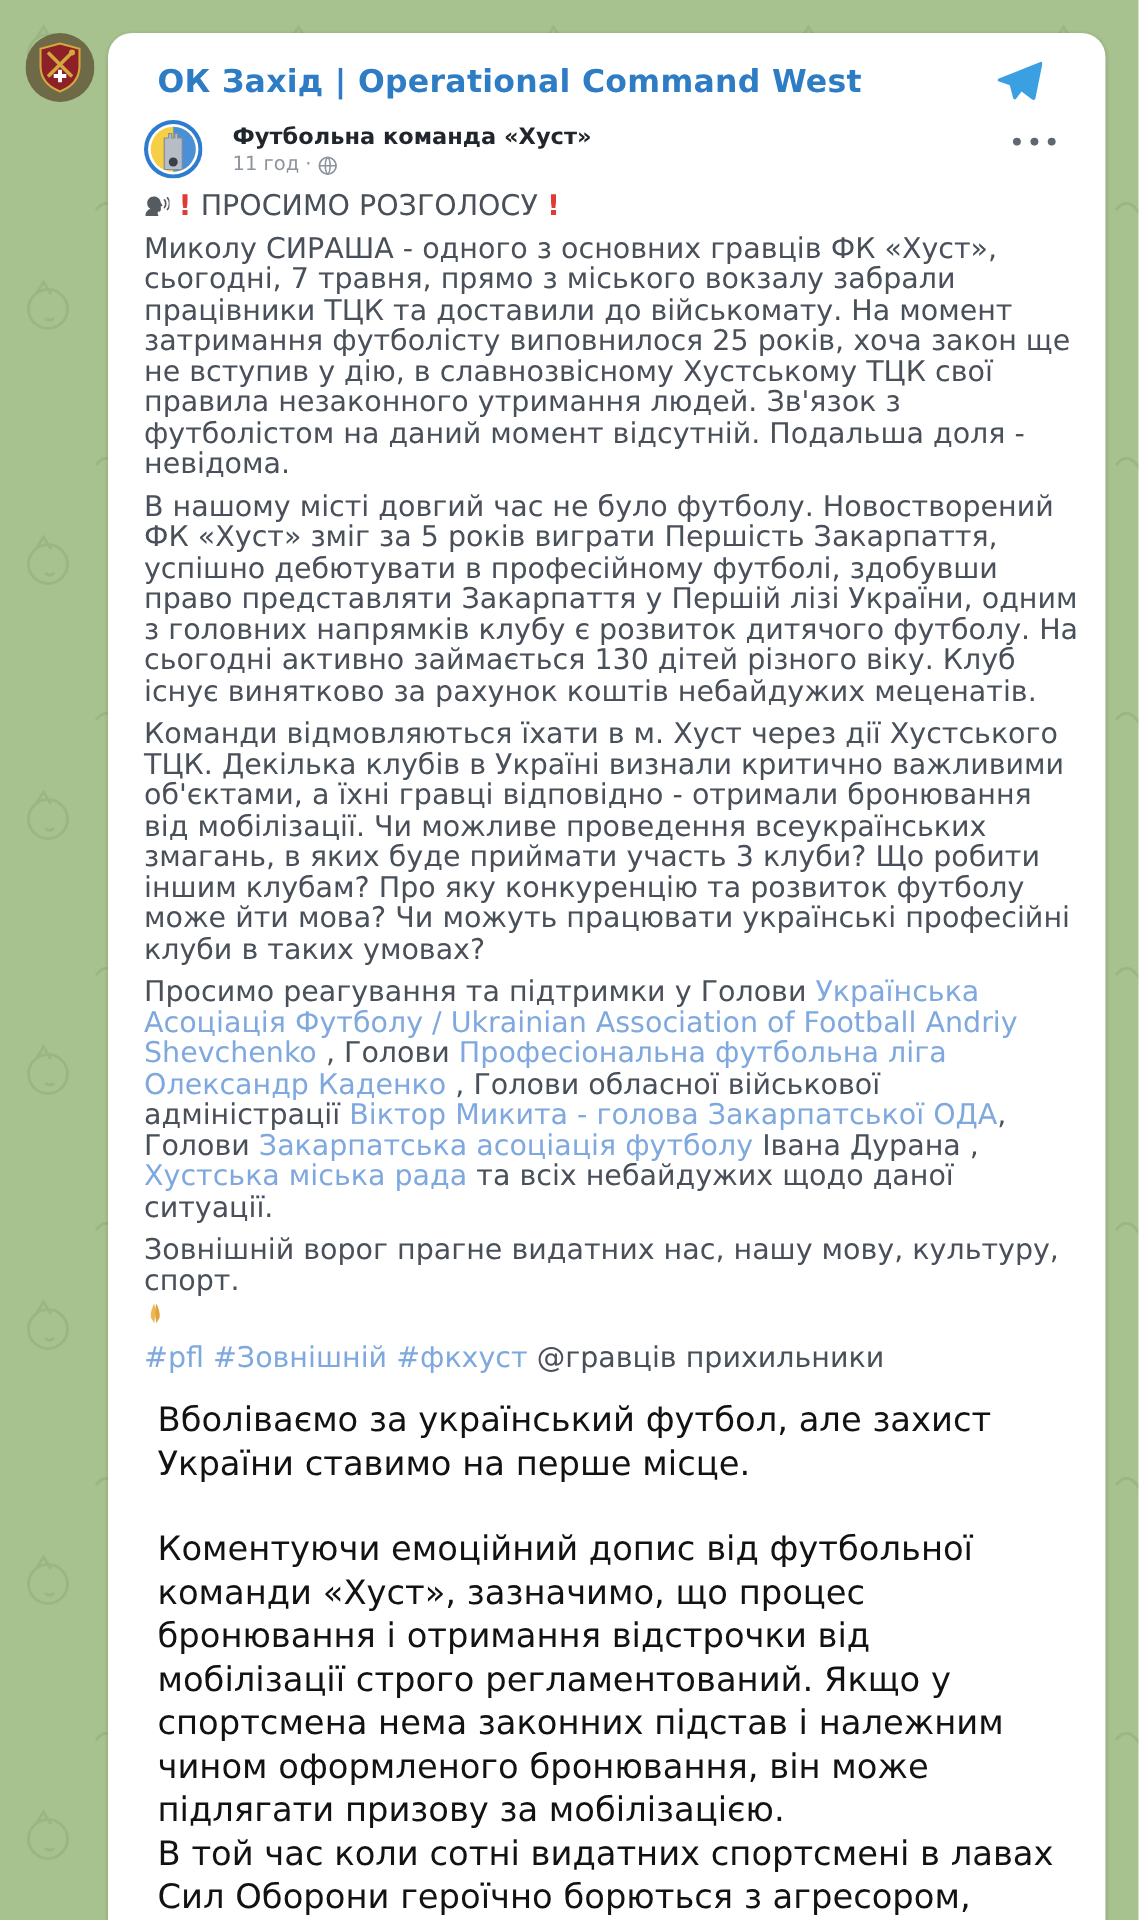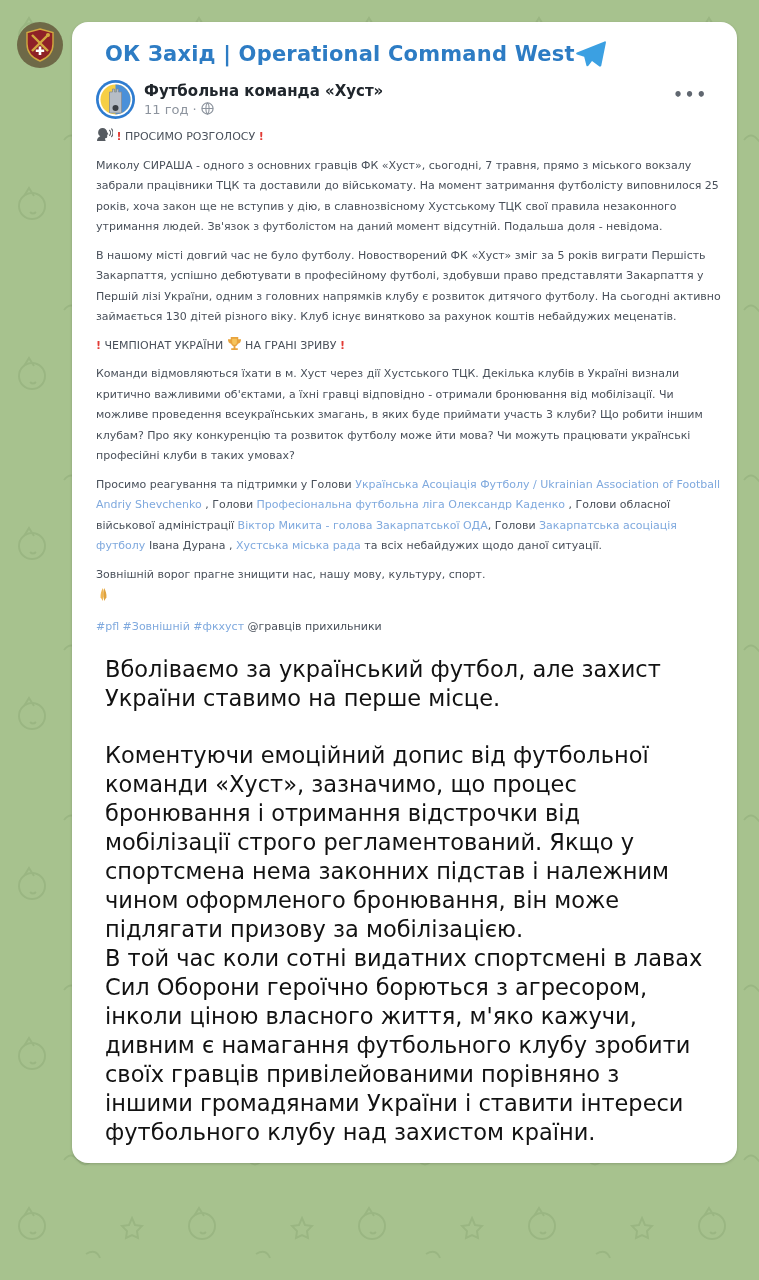--- a/index.html
+++ b/index.html
@@ -8,32 +8,32 @@
     background:#a7c28e;
     font-family:"DejaVu Sans","Liberation Sans",sans-serif;
   }
   .bgsvg{position:absolute;inset:0;display:block}
   .channel-avatar{position:absolute;left:17px;top:22px;width:46px;height:46px;cursor:pointer}
   .bubble{
     position:absolute;left:72px;top:22px;width:665px;box-sizing:border-box;
     background:#ffffff;border-radius:16px;box-shadow:0 1px 3px rgba(0,0,0,.18);
     padding:10px 0 16px;
   }
-  .tg-header{display:flex;align-items:center;padding:8px 42px 2px 33px}
+  .tg-header{display:flex;align-items:center;justify-content:space-between;padding:8px 42px 2px 33px}
   .channel-title{font-size:21px;font-weight:700;color:#2d7cc4;letter-spacing:.2px;cursor:pointer}
   .plane-icon svg{display:block}
   .fb{padding:10px 15px 0 24px}
   .fb-header{display:flex;align-items:center}
   .fb-avatar{width:39px;height:39px;flex:0 0 39px;cursor:pointer}
   .fb-avatar svg{display:block}
-  .fb-id{margin-left:9px;flex:1;min-width:0}
+  .fb-id{margin-left:20px;flex:1;min-width:0}
   .fb-name{font-size:15px;font-weight:700;color:#20262c;cursor:pointer}
-  .fb-meta{font-size:13px;color:#8d949e;display:flex;align-items:flex-start;gap:4px;margin-top:2px}
+  .fb-meta{font-size:13px;color:#8d949e;display:flex;align-items:flex-end;gap:4px;margin-top:2px}
   .fb-menu{color:#606770;font-size:15px;letter-spacing:2px;margin-right:14px;font-weight:700;cursor:pointer;align-self:flex-start;padding-top:6px}
-  .fb-body{margin-top:8px;font-size:11px;line-height:20.5px;color:#49505a}
+  .fb-body{margin-top:8px;font-size:19px;line-height:20.5px;color:#49505a}
   .fb-body p{margin:0 0 8px}
   .red{color:#e23b35;font-weight:800}
   .lnk{color:#7fa9de;cursor:pointer}
   .ico{display:inline-block;vertical-align:-2px;line-height:0}
   .main{padding:10px 33px 0;font-size:22.5px;line-height:29px;color:#121212}
   .main p{margin:0}
   .main .gap-b{margin-bottom:28px}
 </style>
 </head>
 <body>
@@ -118,31 +118,23 @@
       <p>
   <span class="ico">
     <svg width="17" height="15" viewBox="0 0 18 16">
       <path d="M1 15 c0 -3 1.5 -4.5 3.5 -5.2 C3 9 2.2 7.5 2.2 5.8 2.2 3 4.2 1 7 1 c2.6 0 4.6 1.8 4.8 4.4 l1.4 2.2 -1.3 .6 v2.2 c0 1 -.8 1.6 -2 1.4 -.4 1.4 -.2 2.2 .4 3.2 Z" fill="#565b61"></path>
       <path d="M14.5 3.5 c1.2 1.4 1.2 4 0 5.4 M16.6 2 c2 2.3 2 6 0 8.3" stroke="#565b61" stroke-width="1.2" fill="none" stroke-linecap="round"></path>
     </svg>
   </span>
 <span> </span><span class="red">!</span><span> ПРОСИМО РОЗГОЛОСУ </span><span class="red">!</span></p>
       <p>Миколу СИРАША - одного з основних гравців ФК «Хуст», сьогодні, 7 травня, прямо з міського вокзалу забрали працівники ТЦК та доставили до військомату. На момент затримання футболісту виповнилося 25 років, хоча закон ще не вступив у дію, в славнозвісному Хустському ТЦК свої правила незаконного утримання людей. Зв'язок з футболістом на даний момент відсутній. Подальша доля - невідома.</p>
       <p>В нашому місті довгий час не було футболу. Новостворений ФК «Хуст» зміг за 5 років виграти Першість Закарпаття, успішно дебютувати в професійному футболі, здобувши право представляти Закарпаття у Першій лізі України, одним з головних напрямків клубу є розвиток дитячого футболу. На сьогодні активно займається 130 дітей різного віку. Клуб існує винятково за рахунок коштів небайдужих меценатів.</p>
-      <p><span class="red">!</span><span> ЧЕМПІОНАТ УКРАЇНИ </span>
-  <span class="ico">
-    <svg width="15" height="15" viewBox="0 0 16 16">
-      <path d="M4 1 h8 v2.5 h3 c0 3 -1.5 4.5 -3.3 4.8 C11 10 9.8 10.8 9 11 v2 h2.5 v2 h-7 v-2 H7 v-2 c-.8 -.2 -2 -1 -2.7 -2.7 C2.5 8 1 6.5 1 3.5 h3 Z" fill="#e8a33d"></path>
-      <path d="M5.5 3 h5 v3.5 c0 2 -1.1 3 -2.5 3 s-2.5 -1 -2.5 -3 Z" fill="#f6c45c"></path>
-    </svg>
-  </span>
-<span> НА ГРАНІ ЗРИВУ </span><span class="red">!</span></p>
       <p>Команди відмовляються їхати в м. Хуст через дії Хустського ТЦК. Декілька клубів в Україні визнали критично важливими об'єктами, а їхні гравці відповідно - отримали бронювання від мобілізації. Чи можливе проведення всеукраїнських змагань, в яких  буде приймати участь 3 клуби? Що робити іншим клубам? Про яку конкуренцію та розвиток футболу може йти мова? Чи можуть працювати українські професійні клуби в таких умовах?</p>
       <p><span>Просимо реагування та підтримки у Голови </span><span class="lnk">Українська Асоціація Футболу / Ukrainian Association of Football Andriy Shevchenko</span><span> , Голови </span><span class="lnk">Професіональна футбольна ліга</span><span>  </span><span class="lnk">Олександр Каденко</span><span> , Голови обласної військової адміністрації </span><span class="lnk">Віктор Микита - голова Закарпатської ОДА</span><span>, Голови </span><span class="lnk">Закарпатська асоціація футболу</span><span> Івана Дурана , </span><span class="lnk">Хустська міська рада</span><span> та всіх небайдужих щодо даної ситуації.</span></p>
-      <p style="margin-bottom:2px">Зовнішній ворог прагне знищити нас, нашу мову, культуру, спорт.</p>
+      <p style="margin-bottom:2px">Зовнішній ворог прагне видатних нас, нашу мову, культуру, спорт.</p>
       <p>
   <span class="ico">
     <svg width="15" height="16" viewBox="0 0 16 17">
       <path d="M7.2 1 C5.8 4 4.4 7.5 4.9 11 l2.3 4 .8 -5 C8.3 6.5 8 3.5 7.2 1 Z" fill="#f0b653"></path>
       <path d="M8.8 1 C10.2 4 11.6 7.5 11.1 11 l-2.3 4 -.8 -5 C7.7 6.5 8 3.5 8.8 1 Z" fill="#e0a33e"></path>
     </svg>
   </span>
 </p>
       <p><span class="lnk">#pfl #Зовнішній #фкхуст</span><span>  @гравців прихильники</span></p>
     </div>

